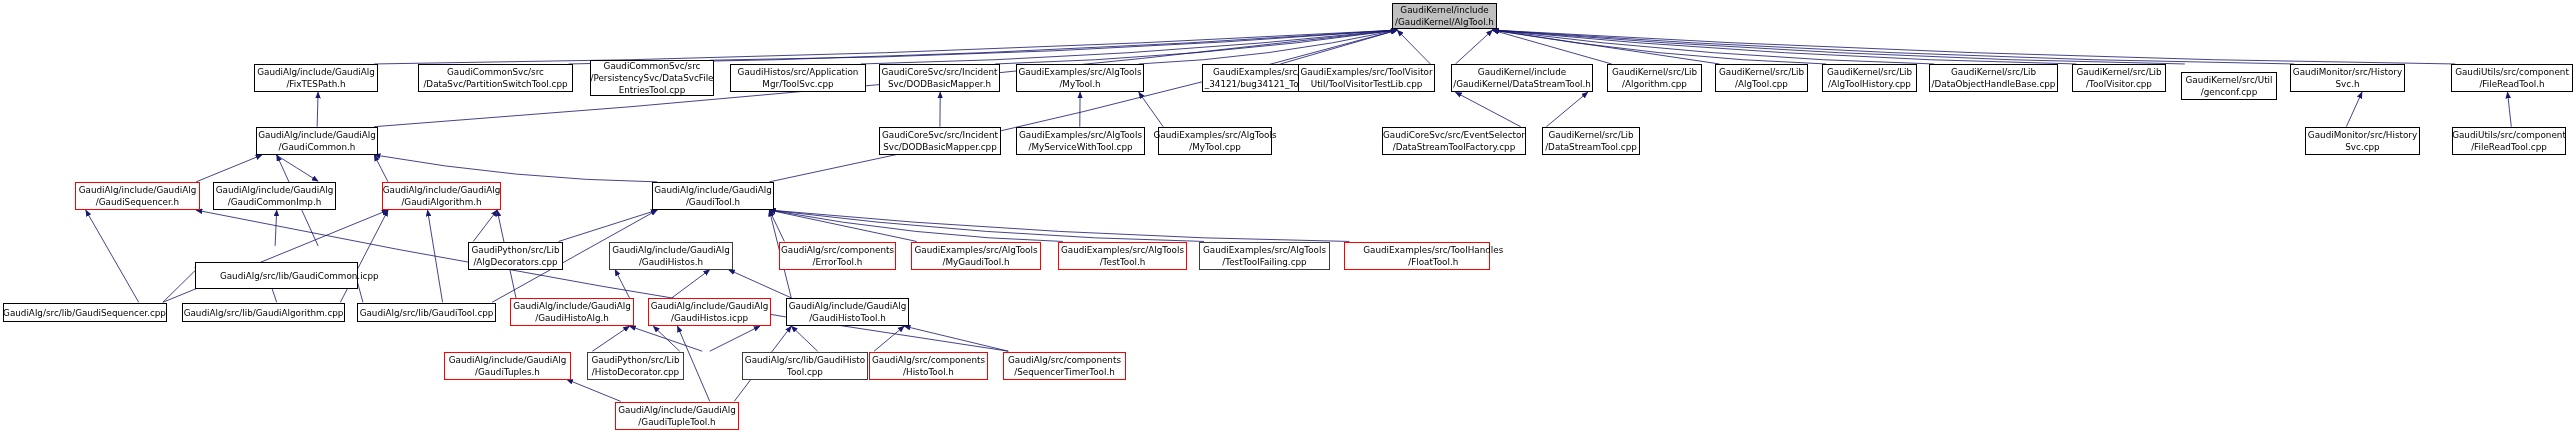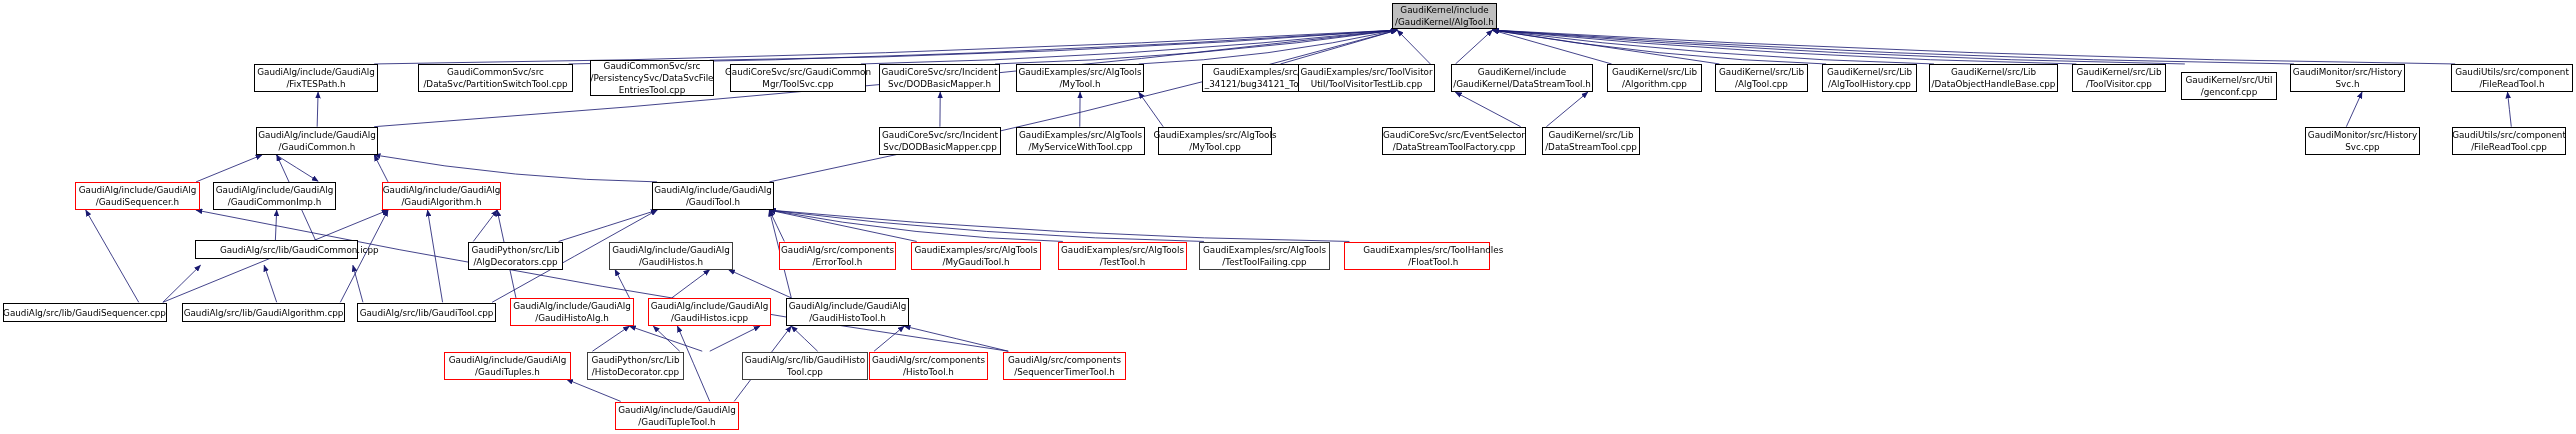--- a/index.html
+++ b/index.html
@@ -110,21 +110,21 @@
     </svg>
     <div class="node root" style="left: 1392px; top: 3.1px; width: 105px; height: 26px;">GaudiKernel/include
 /GaudiKernel/AlgTool.h</div>
     <div class="node normal" style="left: 254px; top: 64px; width: 124px; height: 28px;">GaudiAlg/include/GaudiAlg
 /FixTESPath.h</div>
     <div class="node normal" style="left: 418px; top: 64px; width: 155px; height: 28px;">GaudiCommonSvc/src
 /DataSvc/PartitionSwitchTool.cpp</div>
     <div class="node normal" style="left: 590px; top: 60px; width: 124px; height: 36px;">GaudiCommonSvc/src
 /PersistencySvc/DataSvcFile
 EntriesTool.cpp</div>
-    <div class="node normal" style="left: 730px; top: 64px; width: 136px; height: 28px;">GaudiCoreSvc/src/GaudiCommon
+    <div class="node normal" style="left: 730px; top: 64px; width: 136px; height: 28px;">GaudiHistos/src/Application
 Mgr/ToolSvc.cpp</div>
     <div class="node normal" style="left: 879px; top: 64px; width: 121px; height: 28px;">GaudiCoreSvc/src/Incident
 Svc/DODBasicMapper.h</div>
     <div class="node normal" style="left: 1016px; top: 64px; width: 128px; height: 28px;">GaudiExamples/src/AlgTools
 /MyTool.h</div>
     <div class="node normal" style="left: 1202px; top: 64px; width: 126px; height: 28px;">GaudiExamples/src/bug
 _34121/bug34121_Tool.cpp</div>
     <div class="node normal" style="left: 1298px; top: 64px; width: 137px; height: 28px;">GaudiExamples/src/ToolVisitor
 Util/ToolVisitorTestLib.cpp</div>
     <div class="node normal" style="left: 1451px; top: 64px; width: 142px; height: 28px;">GaudiKernel/include
@@ -162,21 +162,21 @@
     <div class="node normal" style="left: 2452px; top: 127px; width: 114px; height: 28px;">GaudiUtils/src/component
 /FileReadTool.cpp</div>
     <div class="node red" style="left: 75px; top: 182px; width: 125px; height: 28px;">GaudiAlg/include/GaudiAlg
 /GaudiSequencer.h</div>
     <div class="node normal" style="left: 213px; top: 182px; width: 123px; height: 28px;">GaudiAlg/include/GaudiAlg
 /GaudiCommonImp.h</div>
     <div class="node red" style="left: 382px; top: 182px; width: 119px; height: 28px;">GaudiAlg/include/GaudiAlg
 /GaudiAlgorithm.h</div>
     <div class="node normal" style="left: 652px; top: 182px; width: 122px; height: 28px;">GaudiAlg/include/GaudiAlg
 /GaudiTool.h</div>
-    <div class="node normal" style="left: 195px; top: 240px; width: 163px; height: 19px; padding-left: 48px;">GaudiAlg/src/lib/GaudiCommon.icpp</div>
+    <div class="node normal" style="left: 195px; top: 262px; width: 163px; height: 27px; padding-left: 48px;">GaudiAlg/src/lib/GaudiCommon.icpp</div>
     <div class="node normal" style="left: 468px; top: 242px; width: 95px; height: 28px;">GaudiPython/src/Lib
 /AlgDecorators.cpp</div>
     <div class="node bold" style="left: 609px; top: 242px; width: 124px; height: 28px;">GaudiAlg/include/GaudiAlg
 /GaudiHistos.h</div>
     <div class="node red" style="left: 779px; top: 242px; width: 117px; height: 28px;">GaudiAlg/src/components
 /ErrorTool.h</div>
     <div class="node red" style="left: 911px; top: 242px; width: 130px; height: 28px;">GaudiExamples/src/AlgTools
 /MyGaudiTool.h</div>
     <div class="node red" style="left: 1058px; top: 242px; width: 129px; height: 28px;">GaudiExamples/src/AlgTools
 /TestTool.h</div>

